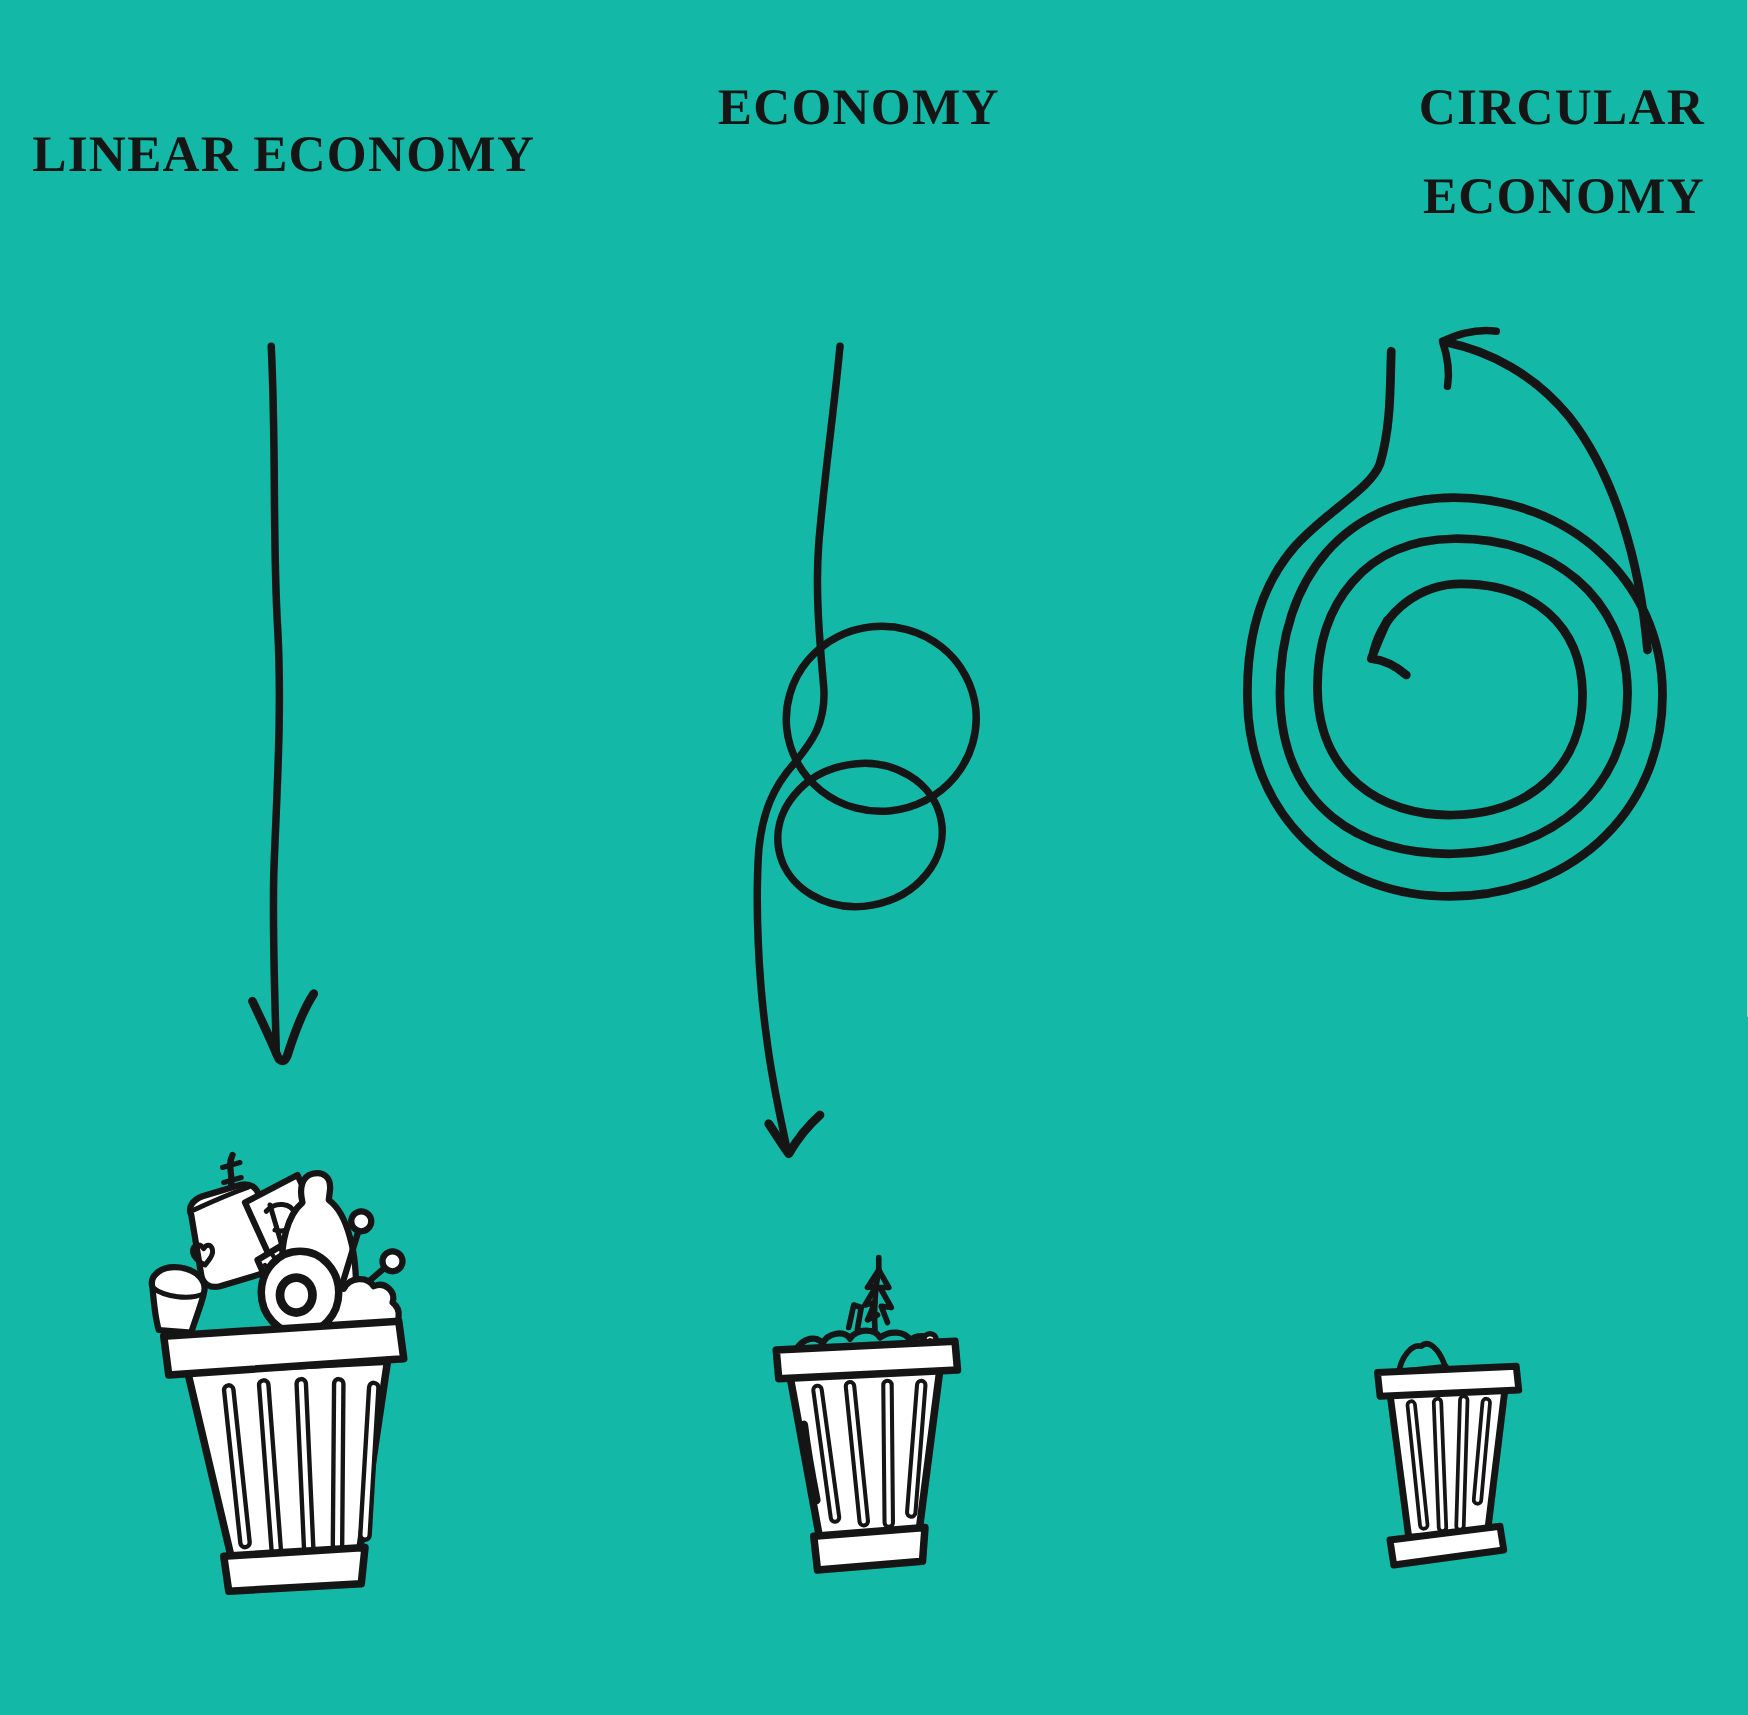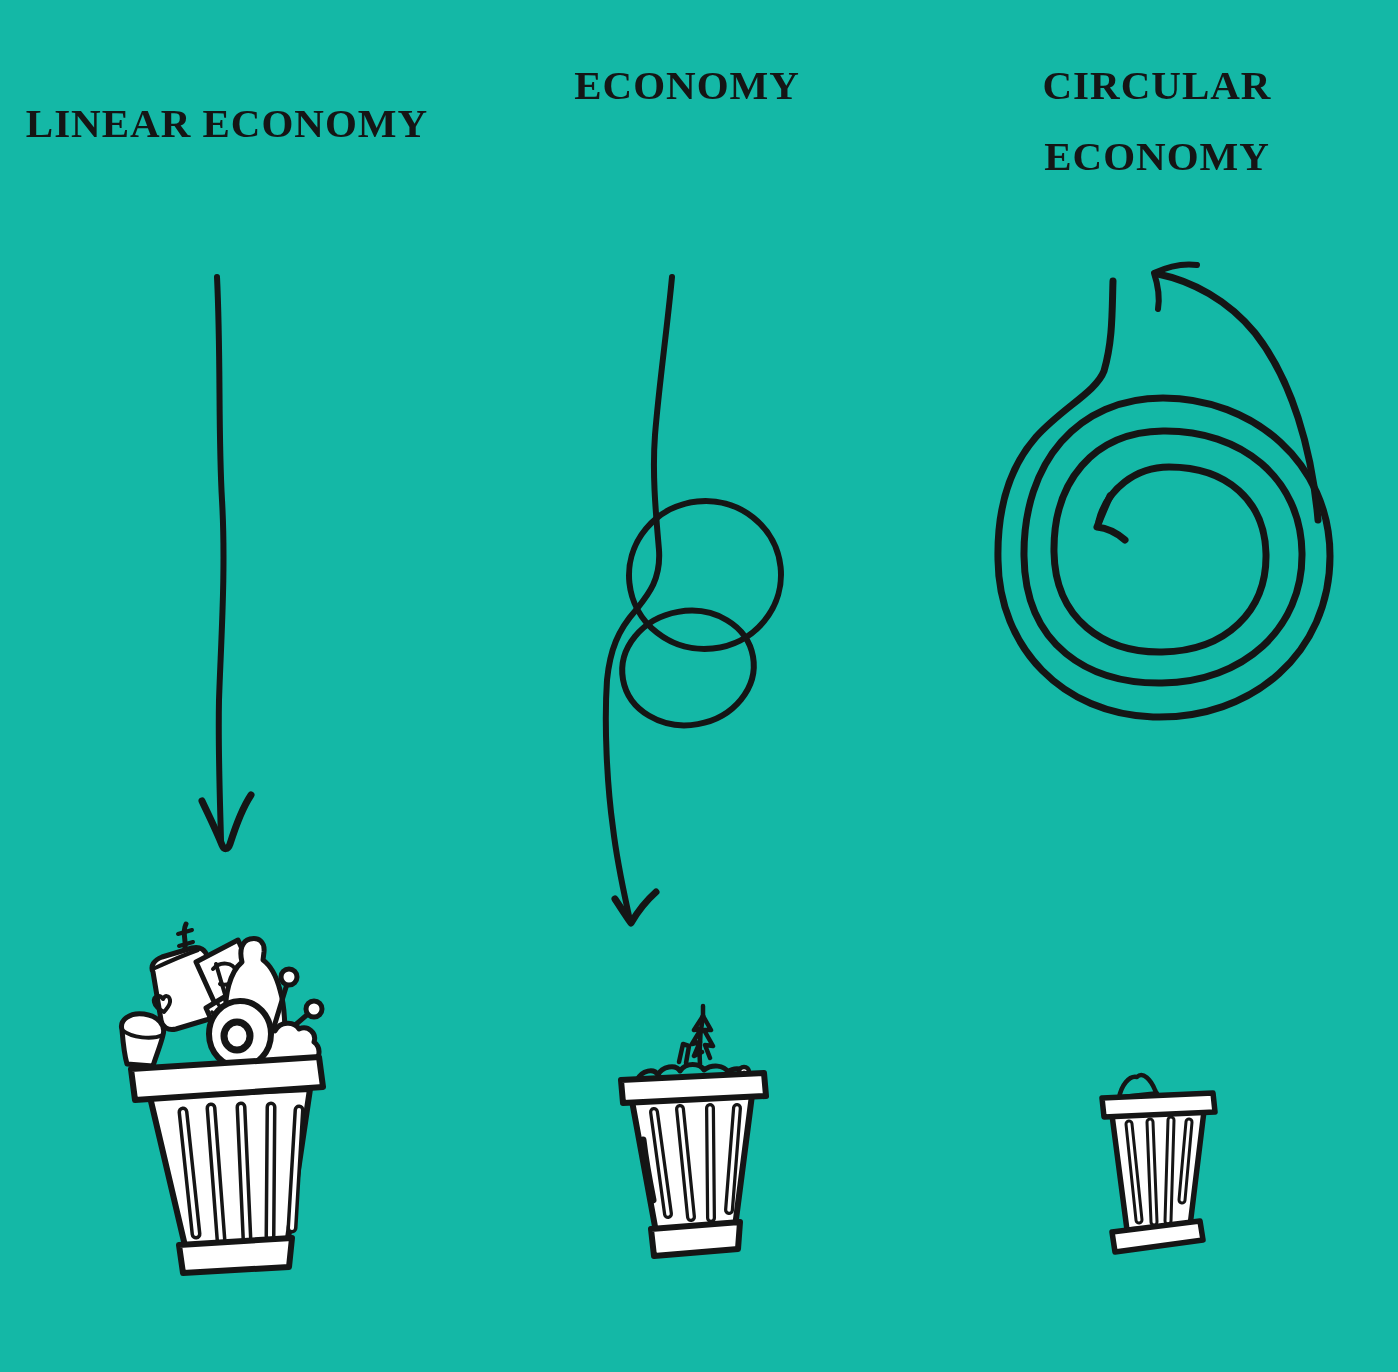--- a/index.html
+++ b/index.html
@@ -24,21 +24,21 @@
 
 <div class="canvas">
 
   <div class="title single" style="left:20px;top:96px;width:414px;">
     <span class="tline">LINEAR ECONOMY</span>
     <span class="tline"></span>
   </div>
   <div class="title" style="left:480px;top:50px;width:414px;">
     <span class="tline">ECONOMY</span>
   </div>
-  <div class="title" style="left:950px;top:50px;width:414px;">
+  <div class="title" style="left:950px;top:50px;width:414px;text-align:right;">
     <span class="tline">CIRCULAR</span>
     <span class="tline">ECONOMY</span>
   </div>
 
   <svg class="art" width="1398" height="1372" viewBox="0 0 1398 1372">
 
     <g>
       <g>
         <path class="ink" stroke-width="6" d="M 217,277 C 221,360 218,430 222,500 C 226,570 221,640 219,700 C 218,752 220,800 221,840"></path>
         <path class="ink" stroke-width="7" d="M 202,801 C 209,816 216,830 222,845 C 224,850 228,850 230,844 C 236,825 243,807 251,795"></path>

